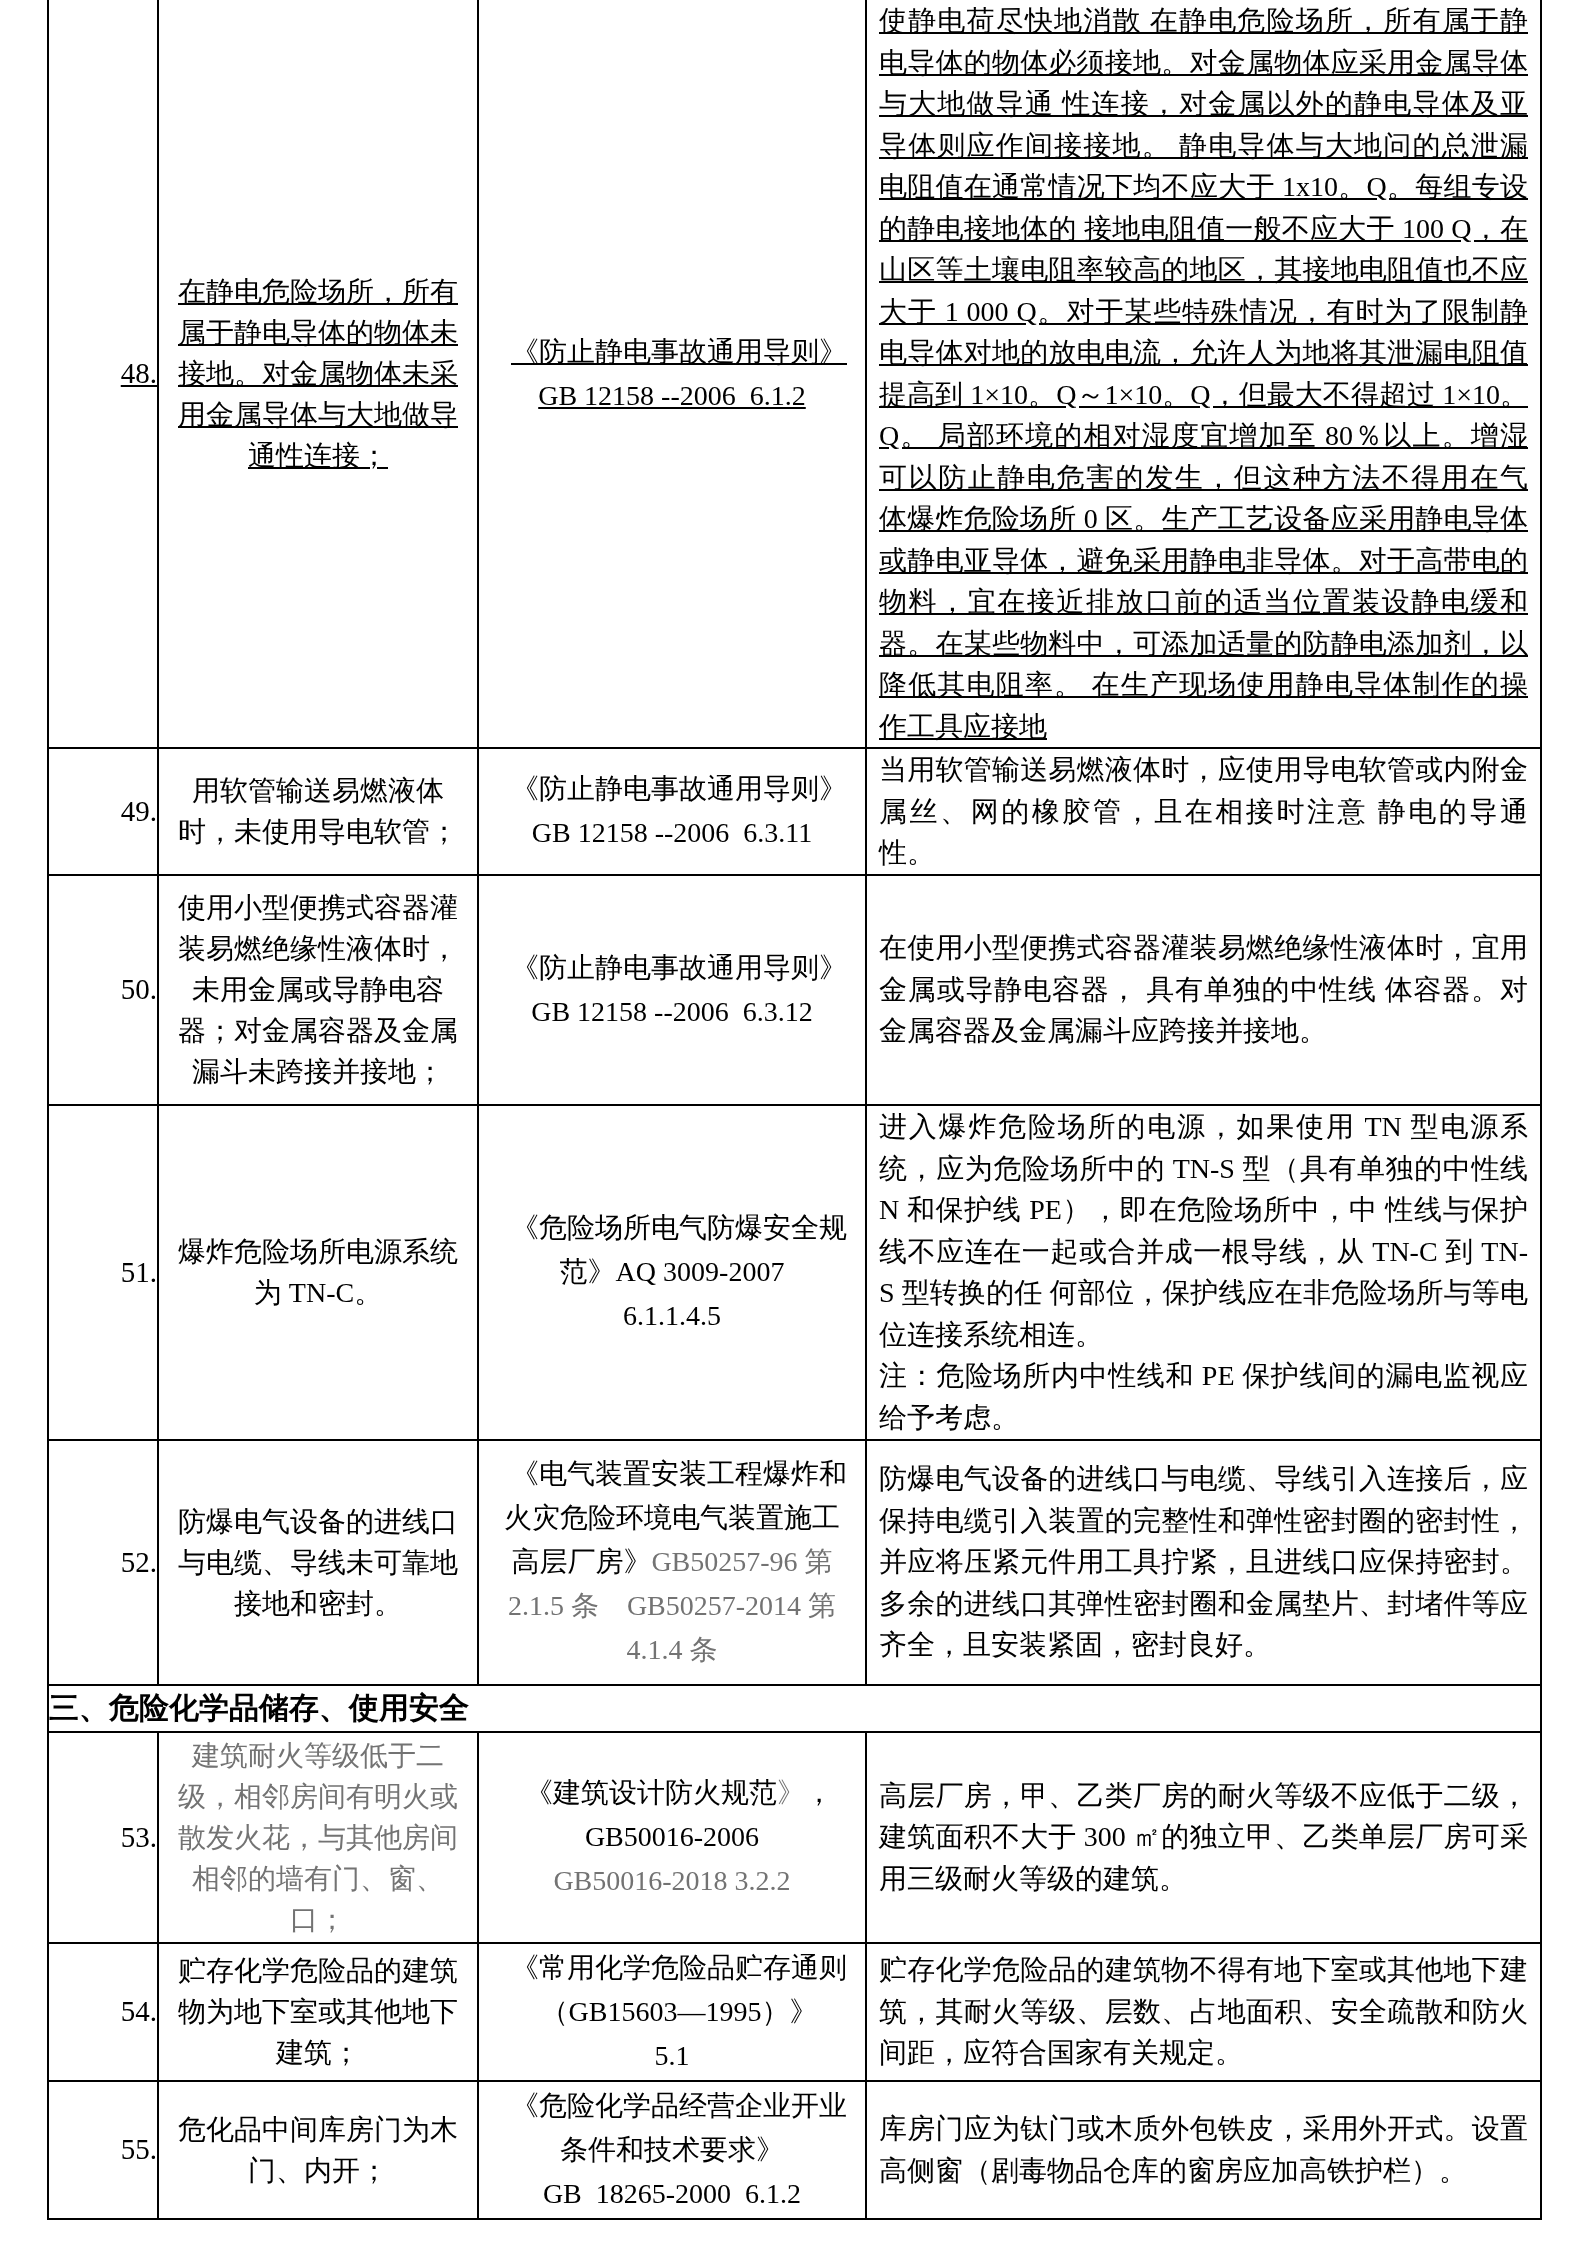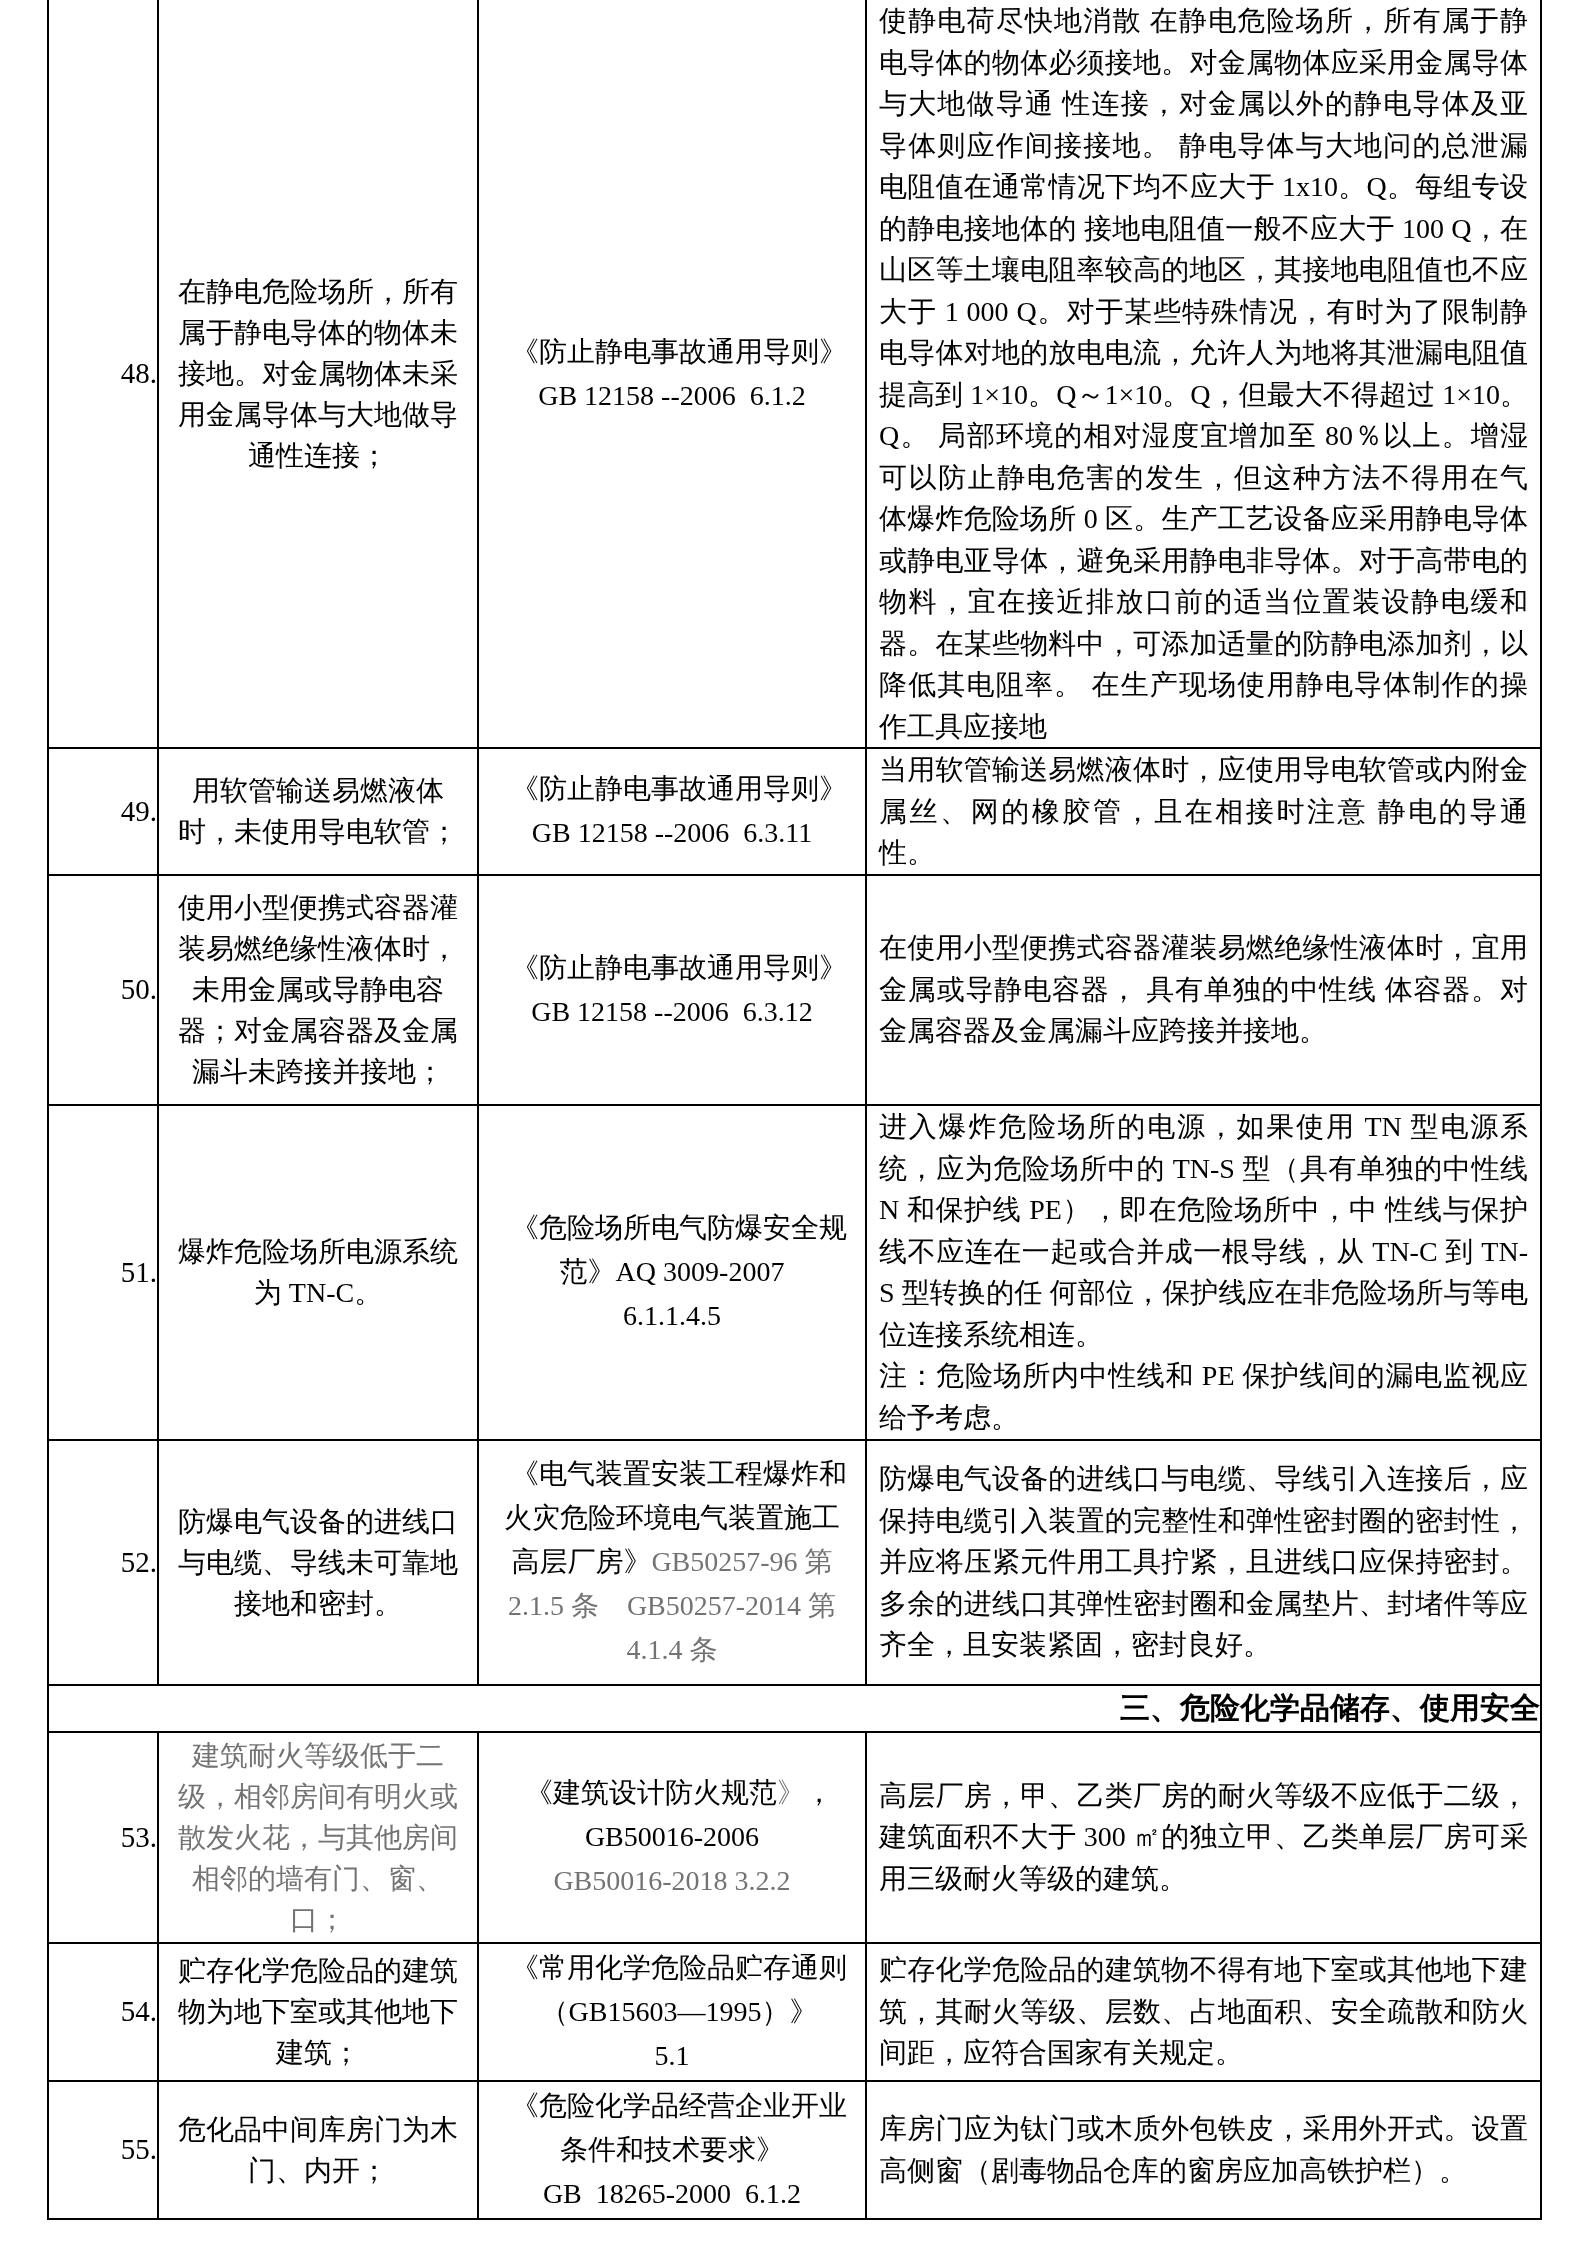--- a/index.html
+++ b/index.html
@@ -4,29 +4,29 @@
 <style>
   html,body{margin:0;padding:0;}
   body{
     width:1587px;height:2245px;background:#ffffff;color:#000;
     font-family:"Liberation Serif","DejaVu Serif",serif;
     position:relative;overflow:hidden;
   }
   .table-wrap{position:absolute;left:47px;top:0;}
   table.doc{border-collapse:collapse;table-layout:fixed;width:1493px;}
   table.doc td{border:2px solid #000;vertical-align:middle;overflow:hidden;}
-  table.doc tr:first-child td{border-top:0;}
+  table.doc tr:first-child td{border-top:0;text-decoration:underline;}
   td.c1{text-align:right;font-size:29px;padding:0;}
   td.c2{font-size:28px;line-height:41px;padding:2px 14px;text-align:center;}
   td.c3{font-size:28px;line-height:44px;padding:2px 8px;text-align:center;}
   .cline{white-space:pre;}
   .cline.ind{padding-left:14px;}
   td.c4{font-size:28px;line-height:41.5px;padding:0 12px;}
   td.c4 p{margin:0;text-align:justify;text-align-last:left;}
-  td.section{font-size:30px;font-weight:bold;text-align:right;padding:2px 0;}
+  td.section{font-size:30px;font-weight:bold;text-align:left;padding:2px 0;}
   .red{color:#737373;}
 </style>
 </head>
 <body>
 
 <div class="table-wrap">
   <table class="doc" id="doc-table">
     <colgroup>
       <col style="width:110px">
       <col style="width:320px">

